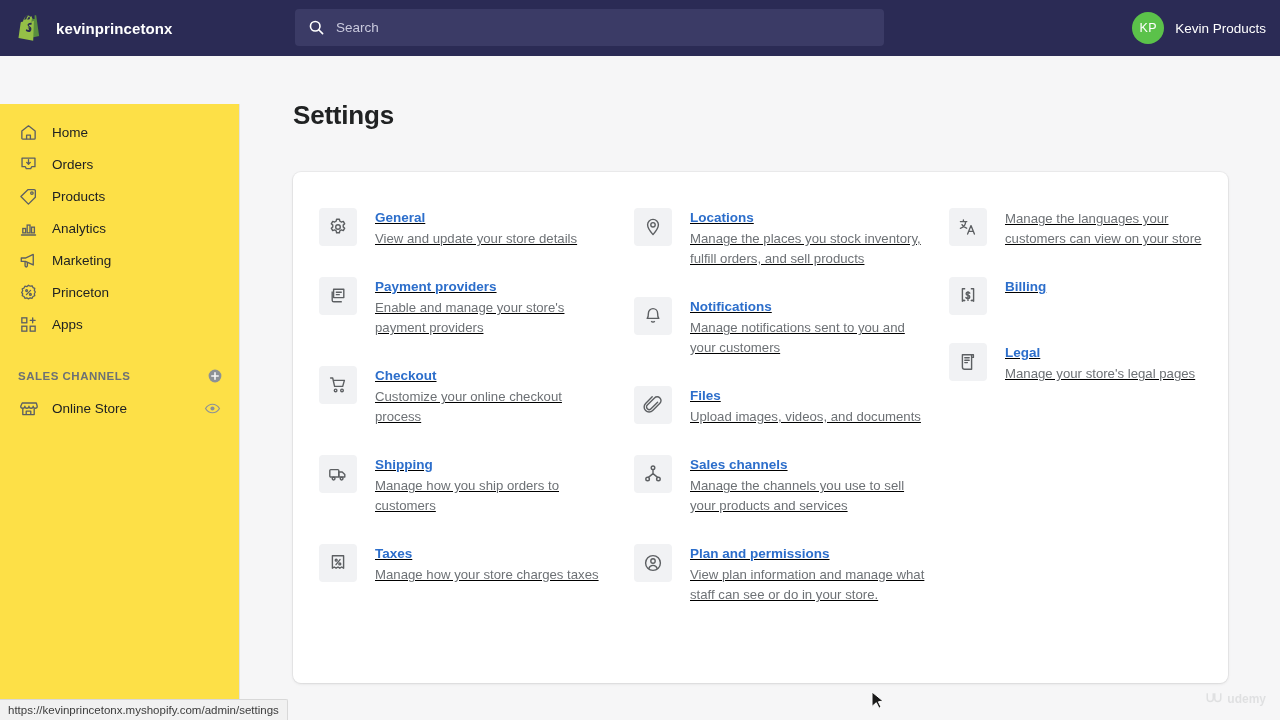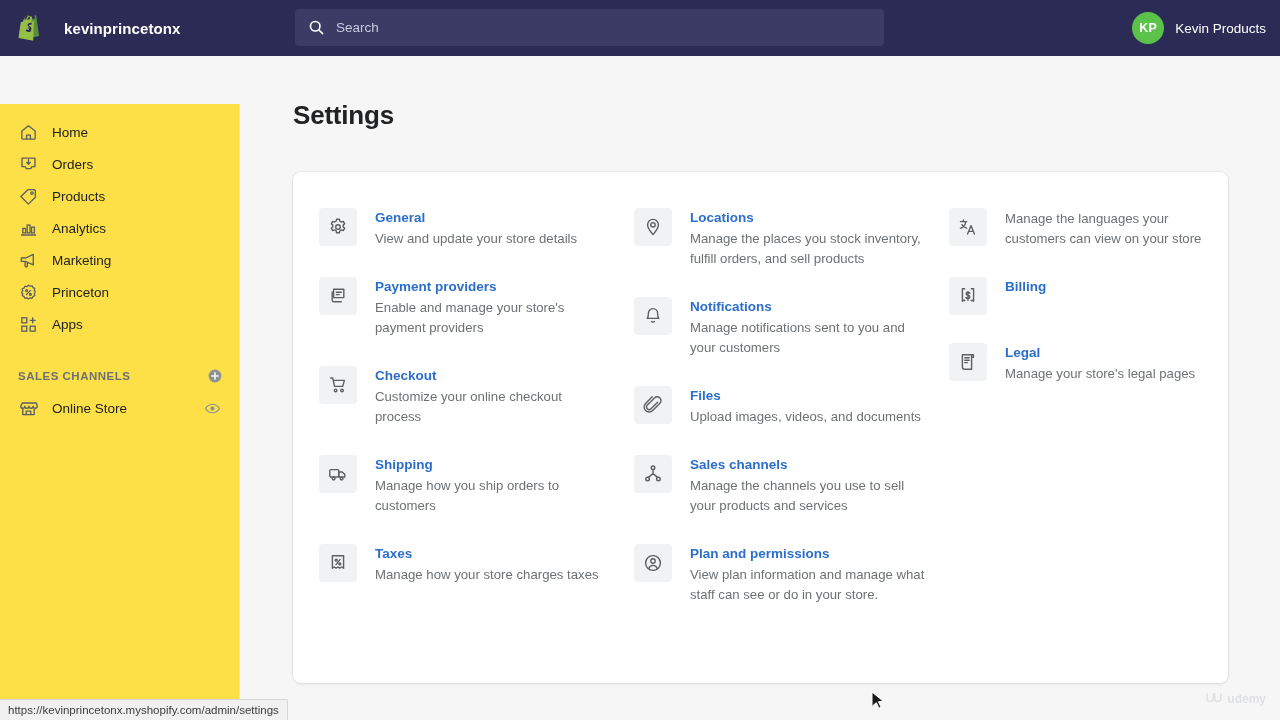--- a/index.html
+++ b/index.html
@@ -11,21 +11,21 @@
   }
 
   
   .topbar {
     position: absolute; top: 0; left: 0;
     width: 1280px; height: 56px;
     background: #2b2b55;
     display: flex; align-items: center;
   }
   .brand {
-    display: flex; align-items: center; gap: 20px;
+    display: flex; align-items: center; gap: 12px;
     width: 240px; padding-left: 14px; height: 56px;
   }
   .shopify-logo {
     width: 30px; height: 30px;
     display: flex; align-items: center; justify-content: center;
   }
   .brand-name {
     color: #ffffff; font-size: 15px; font-weight: bold;
     letter-spacing: .1px; white-space: nowrap;
   }
@@ -45,21 +45,21 @@
   }
   .search-input::placeholder { color: #c9c9dd; opacity: 1; }
   .user {
     position: absolute; right: 14px; top: 0; height: 56px;
     display: flex; align-items: center; gap: 11px; cursor: pointer;
   }
   .avatar {
     width: 32px; height: 32px; border-radius: 50%;
     background: #5bc24a; color: #ffffff;
     display: flex; align-items: center; justify-content: center;
-    font-size: 12.5px; font-weight: bold; letter-spacing: .3px;
+    font-size: 12.5px; font-weight: normal; letter-spacing: .3px;
   }
   .user-name { color: #ffffff; font-size: 13.5px; white-space: nowrap; }
 
   
   .sidebar {
     position: absolute; top: 56px; left: 0;
     width: 240px; height: 664px;
     background: #fde047;
     border-right: 1px solid #e1e3e5;
     margin-top: 48px;
@@ -109,20 +109,21 @@
     position: absolute; left: 52px; top: 116px;
     width: 935px; height: 511px;
     background: #ffffff; border-radius: 8px;
     box-shadow: 0 0 0 1px rgba(63,63,68,.05), 0 1px 3px rgba(63,63,68,.12);
     padding: 22px 0 0 0;
   }
   .grid {
     display: grid;
     grid-template-columns: 315px 315px 305px;
     padding: 0 0 0 26px;
+    text-decoration: underline;
   }
   .cell { padding: 0 18px 0 0; }
   .item {
     display: flex; gap: 18px; padding: 14px 0 14px 0; cursor: pointer;
   }
   .tile {
     width: 38px; height: 38px; flex: none;
     background: #f1f2f4; border-radius: 4px;
     display: flex; align-items: center; justify-content: center;
   }

